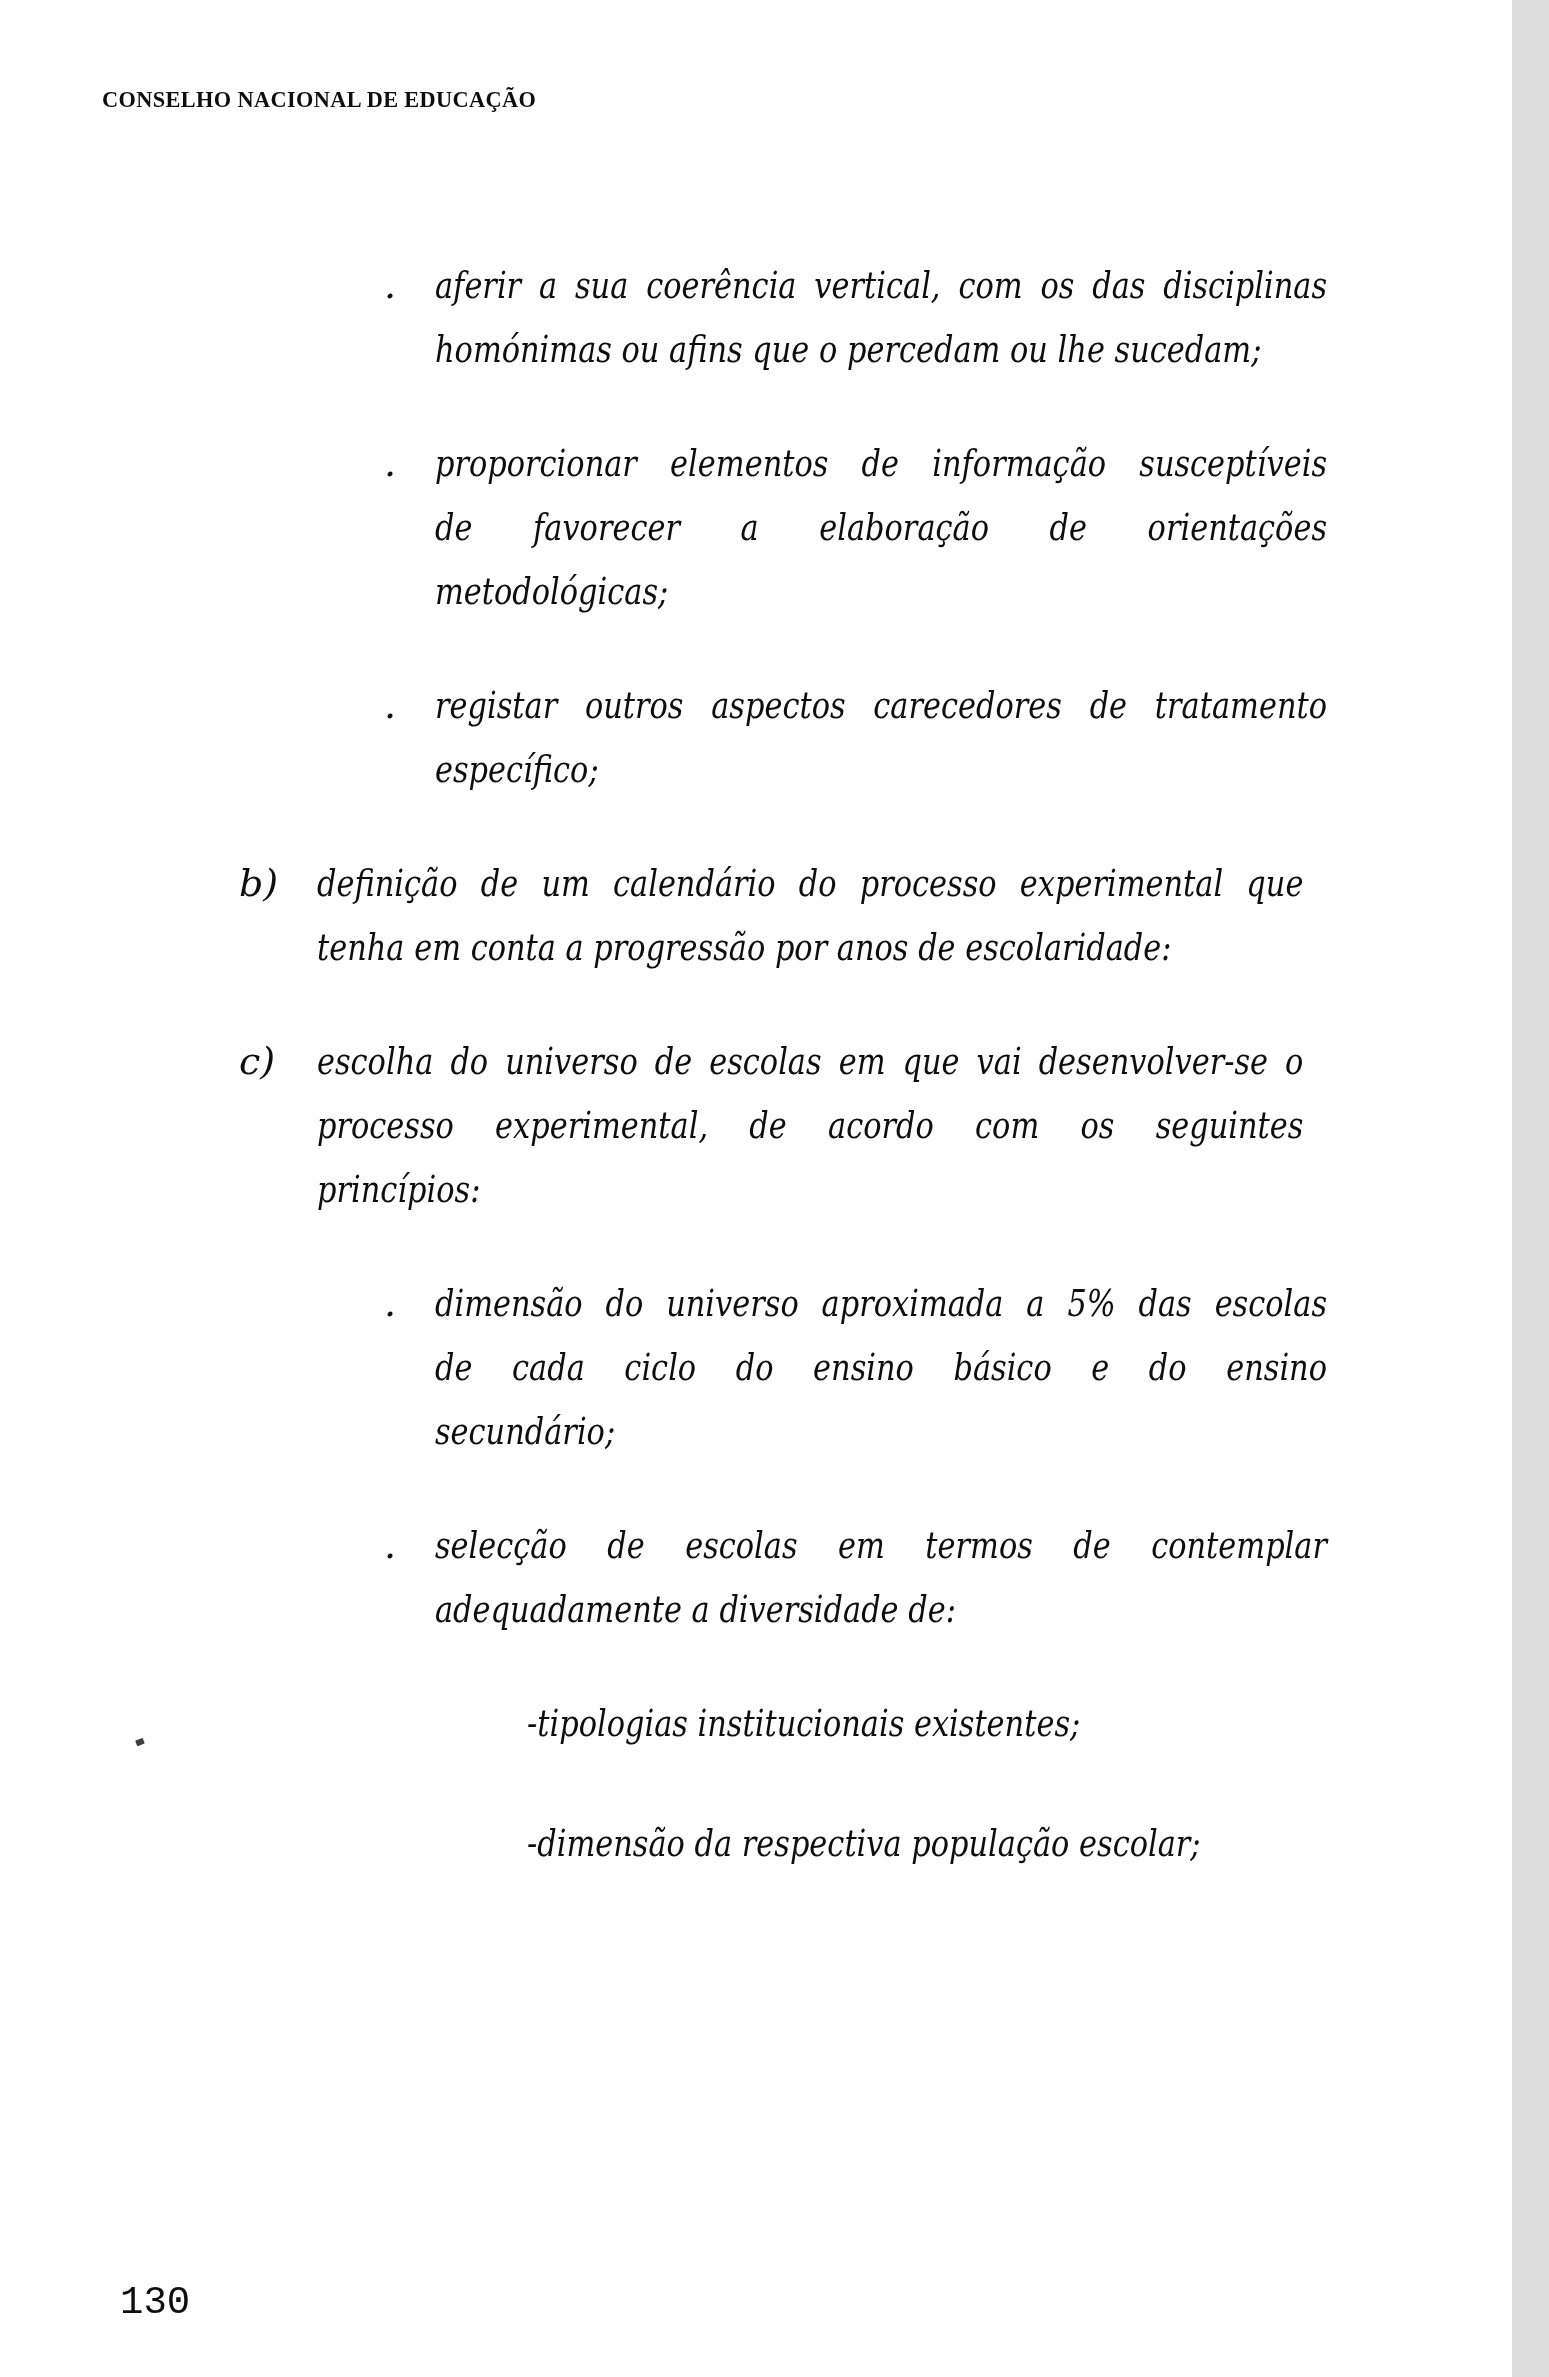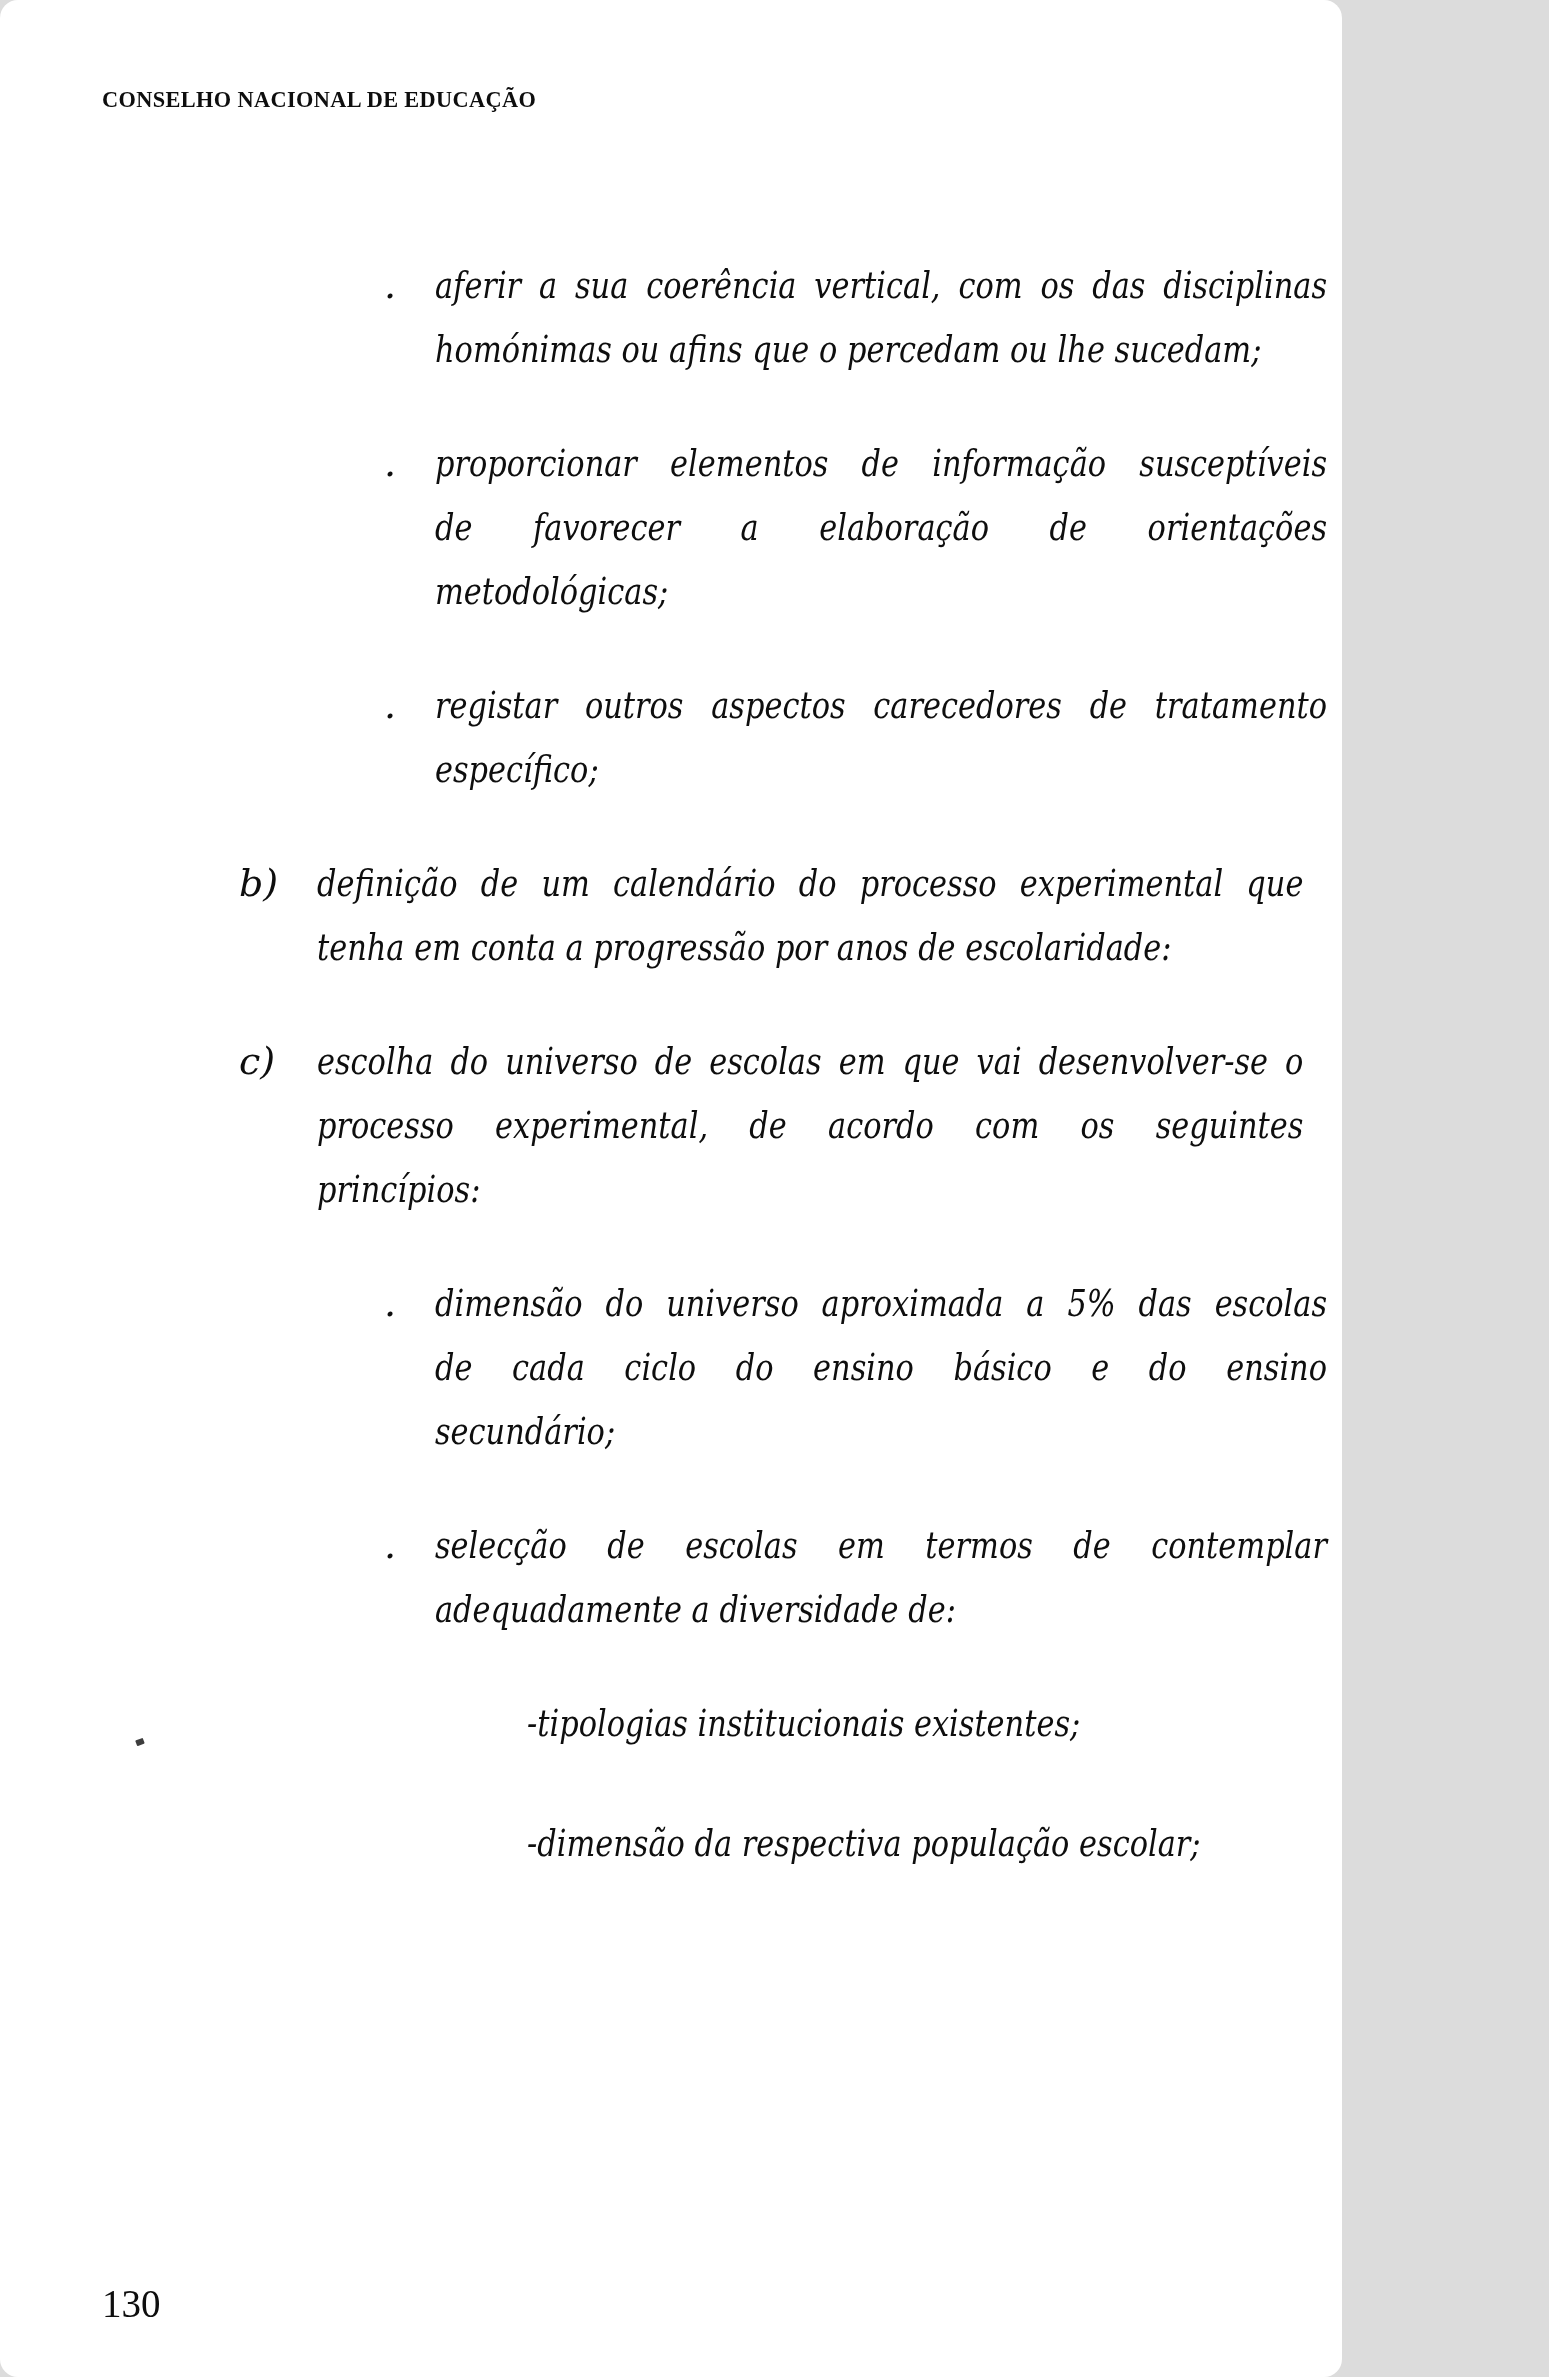--- a/index.html
+++ b/index.html
@@ -1,24 +1,23 @@
 <!DOCTYPE html>
 <html style="font-size:14.3px"><head>
 <meta charset="utf-8">
 <style>
   html, body { margin: 0; padding: 0; background: #dcdcdc; }
   .page {
     position: relative;
-    width: 1342px;
+    width: 1512px;
     height: 2377px;
     background: #ffffff;
     color: #0e0e0e;
     font-family: "DejaVu Serif", serif;
     overflow: hidden;
-    border-radius: 18px;
   }
   .doc-header {
     position: absolute;
     left: 102px;
     top: 86px;
     font-family: "Liberation Serif", serif;
     font-weight: 700;
     font-size: 24px;
     letter-spacing: 0.4px;
     white-space: nowrap;
@@ -55,24 +54,24 @@
     transform-origin: left top;
   }
   .bullet   .ptext { width: 1172px; }
   .lettered .ptext { width: 1320px; }
   .dash     .ptext { width: 1250px; }
   .pline { display: block; }
   .pline.just { text-align: justify; text-align-last: justify; }
   .pline.end  { text-align: left; }
   .page-number {
     position: absolute;
-    left: 102px;
+    left: 120px;
     top: 2281px;
     font-size: 39px;
-    font-family: Liberation Serif, serif;
+    font-family: Liberation Mono, monospace;
   }
   .artifact {
     position: absolute;
     left: 136px;
     top: 1739px;
     width: 8px;
     height: 6.3px;
     background: #1c1c1c;
     border-radius: 0.9px;
     transform: rotate(-20deg);

